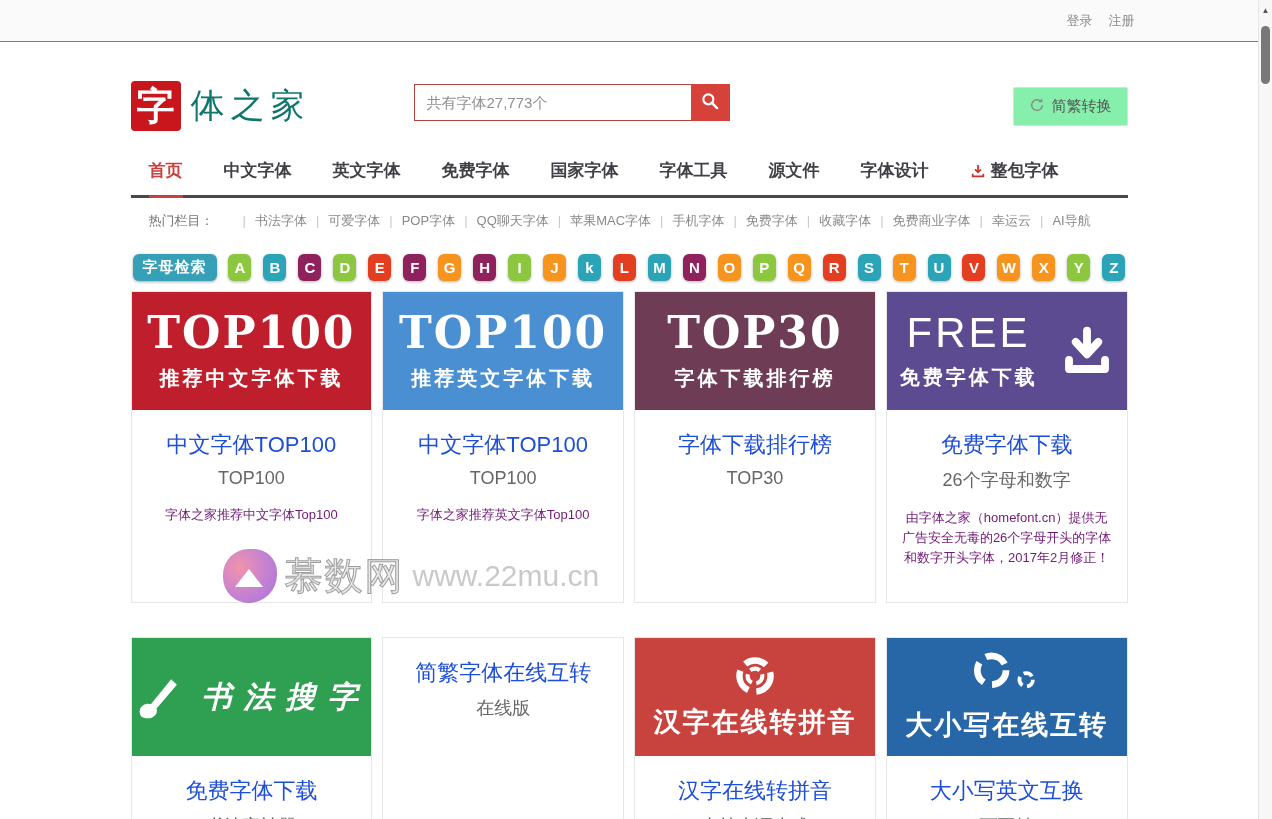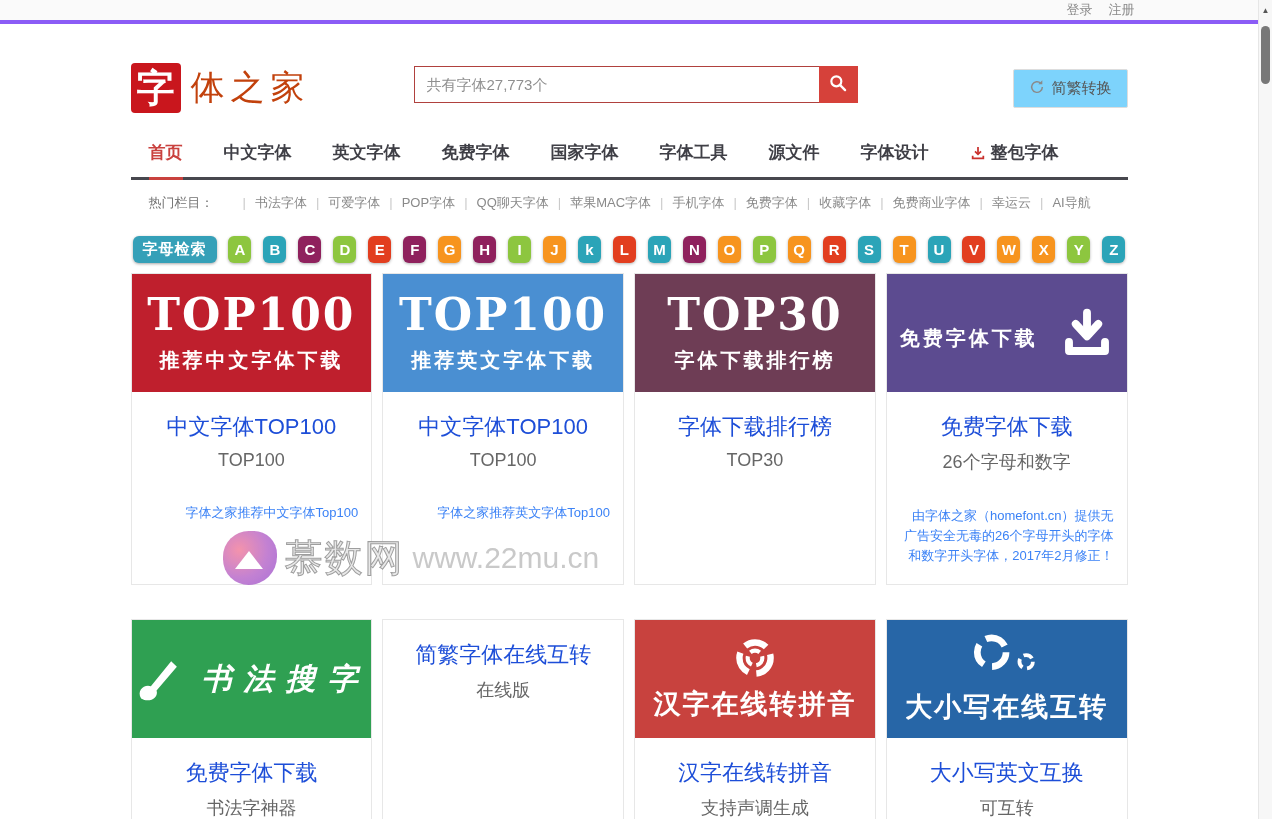--- a/index.html
+++ b/index.html
@@ -1,42 +1,42 @@
 <!DOCTYPE html>
 <html><head>
 <meta charset="utf-8">
 <style>
   * { margin:0; padding:0; box-sizing:border-box; }
   html,body { width:1272px; height:819px; overflow:hidden; }
   body { font-family:"Liberation Sans","DejaVu Sans",sans-serif; background:#fff; color:#333; }
   .page { position:relative; width:1272px; height:819px; overflow:hidden; }
 
   
-  .topbar { height:24px; background:#fafafa; border-bottom:4px solid #8b5cf6; }
+  .topbar { height:42px; background:#fafafa; border-bottom:1px solid #8b5cf6; }
   .topbar-inner { width:997px; margin:0 auto; height:100%; display:flex; align-items:center; justify-content:flex-end; gap:16px; }
   .topbar a { color:#8a8a8a; font-size:13px; text-decoration:none; cursor:pointer; }
 
   
   .scrollbar { position:absolute; top:0; right:0; width:14px; height:819px; background:#f7f7f7; border-left:1px solid #e6e6e6; z-index:50; }
   .scrollbar .arrow { display:block; text-align:center; color:#555; font-size:8px; padding-top:6px; }
   .scrollbar .thumb { position:absolute; top:26px; left:2px; width:9px; height:58px; background:#787878; border-radius:6px; }
 
   .main-area { width:1258px; }
   .container { width:997px; margin:0 auto; }
 
   
   .header { display:flex; align-items:center; margin-top:38px; height:52px; position:relative; }
   .logo { display:flex; align-items:center; gap:10px; cursor:pointer; }
   .logo-mark { width:50px; height:50px; background:#c9161d; color:#fff; font-weight:bold; font-size:38px; display:flex; align-items:center; justify-content:center; border-radius:4px; }
-  .logo-text { font-size:34px; color:#c2410c; letter-spacing:6px; font-weight:500; }
-  .searchbox { position:absolute; left:283px; top:4px; display:flex; width:444px; height:37px; }
+  .logo-text { font-size:34px; color:#0f766e; letter-spacing:6px; font-weight:500; }
+  .searchbox { position:absolute; left:283px; top:4px; display:flex; width:316px; height:37px; }
   .searchbox input { flex:1; border:1px solid #b0413e; border-right:none; padding:0 12px; font-size:15px; color:#555; outline:none; }
   .searchbox input::placeholder { color:#8f8f8f; }
   .search-btn { width:39px; height:37px; background:#d6413a; border:none; display:flex; align-items:center; justify-content:center; cursor:pointer; }
-  .convert-btn { margin-left:auto; display:flex; align-items:center; gap:7px; border:1px solid #ddd; background:#7dd3fc; padding:9px 15px; font-size:15px; color:#555; border-radius:2px; cursor:pointer; }
+  .convert-btn { margin-left:auto; display:flex; align-items:center; gap:7px; border:1px solid #ddd; background:#86efac; padding:9px 15px; font-size:15px; color:#555; border-radius:2px; cursor:pointer; }
 
   
   .nav { margin-top:27px; }
   .nav-list { display:flex; gap:41px; border-bottom:3px solid #47474e; padding-left:18px; }
   .nav-item { font-size:17px; font-weight:bold; color:#3f3f46; text-decoration:none; padding-bottom:13px; display:flex; align-items:center; gap:5px; cursor:pointer; }
   .nav-item.active { color:#c9413e; border-bottom:3px solid #c9413e; margin-bottom:-3px; }
   .nav-dl-icon svg { width:16px; height:16px; display:block; }
 
   
   .hot { display:flex; align-items:center; padding:14px 0 10px 18px; font-size:13px; flex-wrap:nowrap; }
@@ -67,21 +67,21 @@
   .side-col { display:flex; flex-direction:column; align-items:center; }
   .icon-ring svg, .icon-brush svg, .icon-dl svg { display:block; }
   .banner.row .icon-ring svg { width:62px; height:62px; }
   .banner.icon-top .icon-ring svg { width:44px; height:44px; }
   .icon-pair svg { width:80px; height:46px; }
   .icon-brush svg { width:52px; height:52px; }
   .icon-dl svg { width:54px; height:54px; }
 
   .card-title { font-size:22px; color:#1d4ed8; text-align:center; margin-top:20px; font-weight:400; cursor:pointer; }
   .card-sub { font-size:18px; color:#666; text-align:center; margin-top:8px; }
-  .card-desc { font-size:13px; color:#3b82f6; text-align:right; margin:32px 13px 0; line-height:1.55; }
+  .card-desc { font-size:13px; color:#701a75; text-align:center; margin:16px 13px 0; line-height:1.55; }
 
   
   .watermark { position:absolute; left:92px; top:258px; display:flex; align-items:center; gap:8px; z-index:5; pointer-events:none; }
   .wm-blob { width:54px; height:54px; border-radius:50% 45% 55% 50%; background:radial-gradient(circle at 30% 35%, #f2809e, #cf6ccб 55%, #9b59d0); background:radial-gradient(circle at 30% 35%, #f2809e, #b96ccb 55%, #9b59d0); position:relative; opacity:.85; }
   .wm-blob:after { content:""; position:absolute; left:12px; top:20px; width:0; height:0; border-left:14px solid transparent; border-right:14px solid transparent; border-bottom:18px solid #fff; }
   .wm-name { font-size:38px; color:#bdbdbd; letter-spacing:2px; -webkit-text-stroke:1px #9e9e9e; color:#e8e8e8; }
   .wm-url { font-size:30px; color:#c9c9c9; }
 </style>
 </head>
 <body>
@@ -223,20 +223,21 @@
               <div class="banner stack" style="background: rgb(110, 61, 85);">
                 <div class="big-serif">TOP30</div>
                 <div class="banner-sub">字体下载排行榜</div>
               </div>
               <h3 class="card-title">字体下载排行榜</h3>
               <div class="card-sub">TOP30</div>
             </article>
             <article class="card">
               <div class="banner side" style="background: rgb(92, 75, 144);">
                 <div class="side-col">
+                  <div class="big-free">FREE</div>
                   <div class="banner-sub">免费字体下载</div>
                 </div>
                 <span class="icon-dl">
                   <svg viewBox="0 0 48 48">
                     <path d="M24 6v16" stroke="#fff" stroke-width="7" stroke-linecap="round" fill="none"></path>
                     <path d="M14 16l10 11 10-11" fill="none" stroke="#fff" stroke-width="7" stroke-linecap="round" stroke-linejoin="round"></path>
                     <path d="M8 32v8h32v-8" fill="none" stroke="#fff" stroke-width="7" stroke-linecap="round" stroke-linejoin="round"></path>
                   </svg>
                 </span>
               </div>

